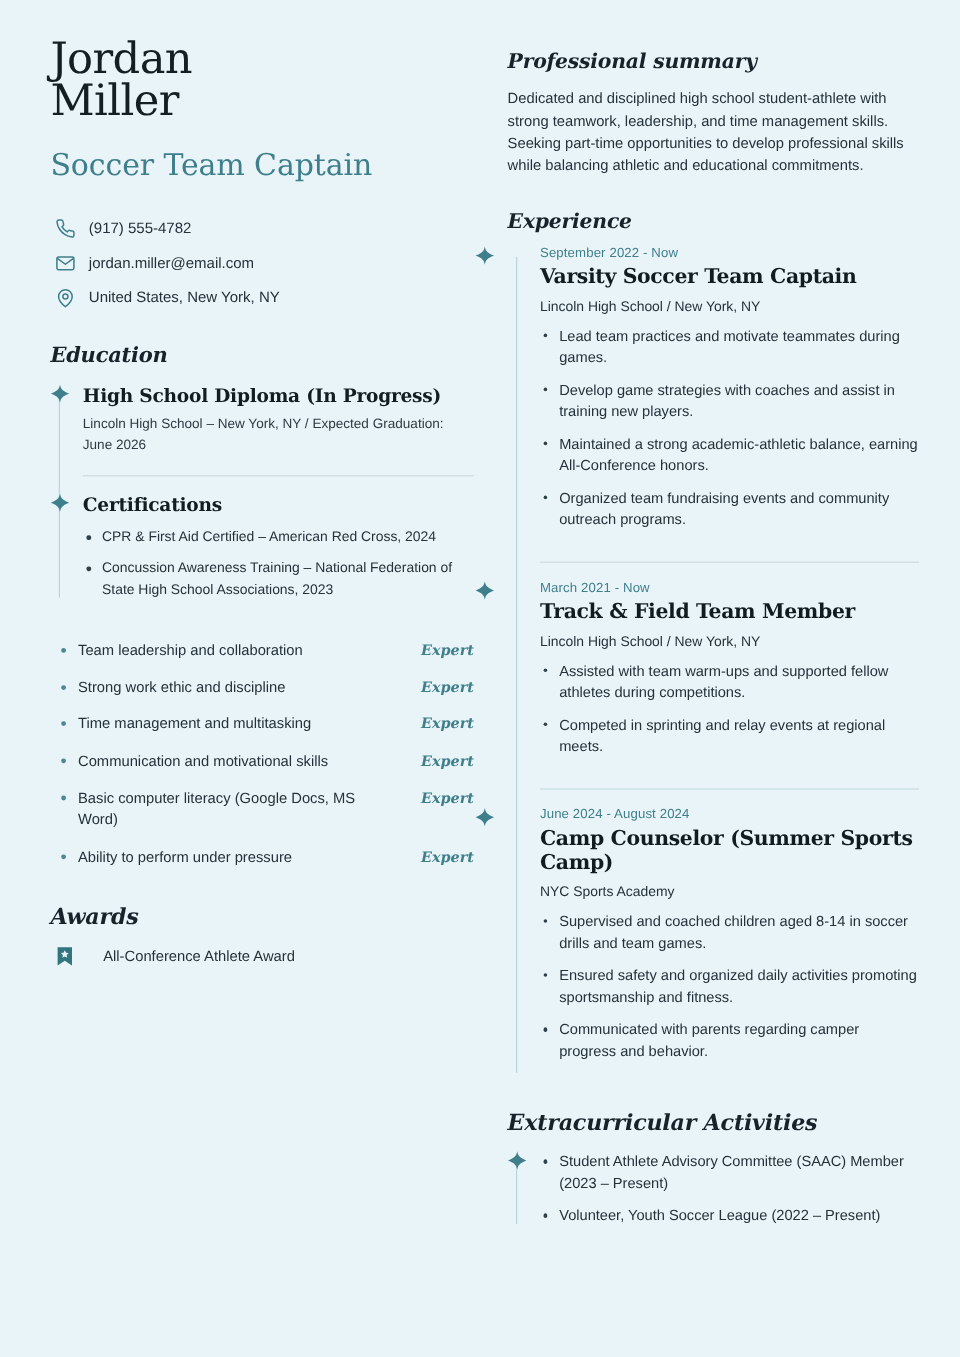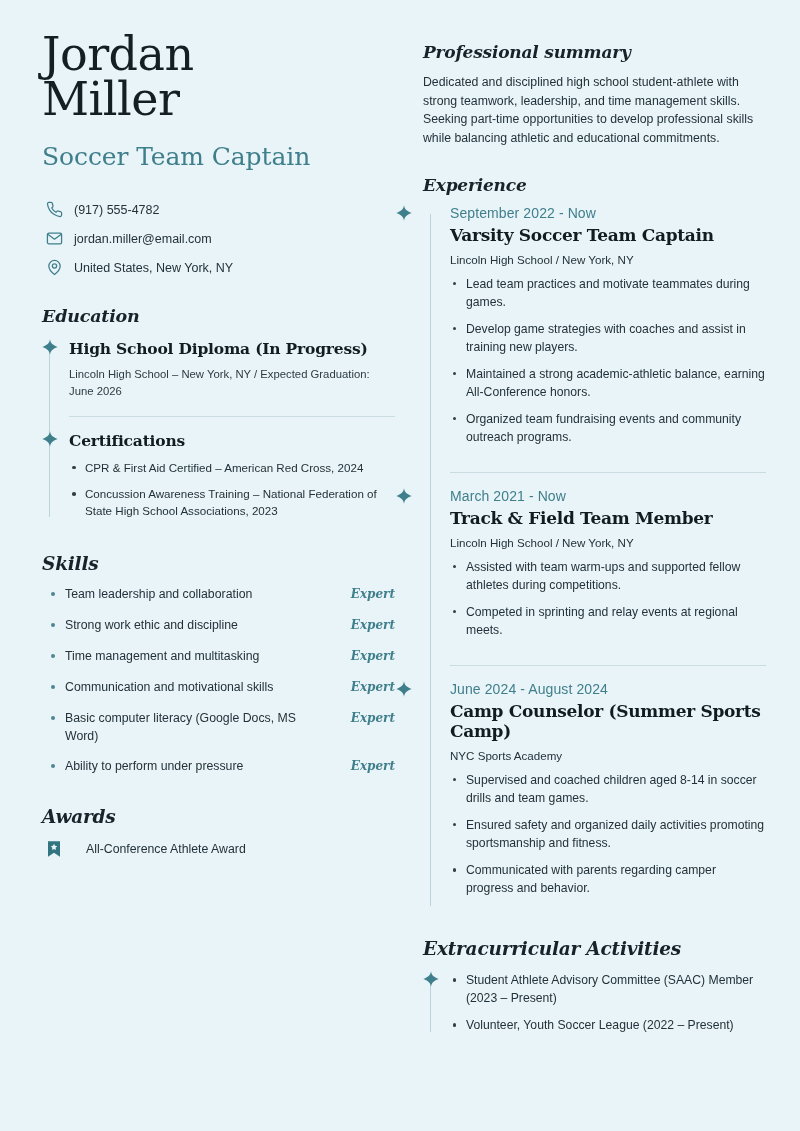--- a/index.html
+++ b/index.html
@@ -22,21 +22,21 @@
     gap: 0;
   }
 
   
   .col-left  { width: 392px; padding: 0 18px 0 20px; }
   .col-right { width: 366px; padding: 0 12px 0 10px; }
 
   
   .name {
     font-family: "DejaVu Serif", serif;
-    font-size: 46px;
+    font-size: 36px;
     line-height: 0.98;
     font-weight: 400;
     letter-spacing: -0.5px;
     color: #141f23;
     margin-top: 4px;
   }
   .name .ln { display: block; }
 
   .headline {
     font-family: "DejaVu Serif", serif;
@@ -187,21 +187,21 @@
   .summary {
     font-size: 12.3px;
     line-height: 1.52;
     color: #23323a;
     margin-top: 11px;
   }
   .exp-section { margin-top: 27px; }
   .exp-list { margin-top: 10px; }
   .exp-item { padding-bottom: 2px; }
   .exp-date {
-    font-size: 14px;
+    font-size: 11px;
     color: #3f7f8c;
     letter-spacing: 0.1px;
   }
   .exp-title {
     font-family: "DejaVu Serif", serif;
     font-weight: 700;
     font-size: 17px;
     color: #111c21;
     margin-top: 5px;
     line-height: 1.17;
@@ -290,21 +290,20 @@
           <ul class="bl sm">
             <li>CPR &amp; First Aid Certified – American Red Cross, 2024</li>
             <li>Concussion Awareness Training – National Federation of State High School Associations, 2023</li>
           </ul>
         </div>
 
       </div>
     </div>
 
     <div class="skills-section" style="margin-top:34px;">
-      <div class="sec-title big">Skills</div>
       <div class="skills">
         <div class="skill-row">
           <div class="skill-name">Team leadership and collaboration</div>
           <div class="skill-level">Expert</div>
         </div>
         <div class="skill-row">
           <div class="skill-name">Strong work ethic and discipline</div>
           <div class="skill-level">Expert</div>
         </div>
         <div class="skill-row">

